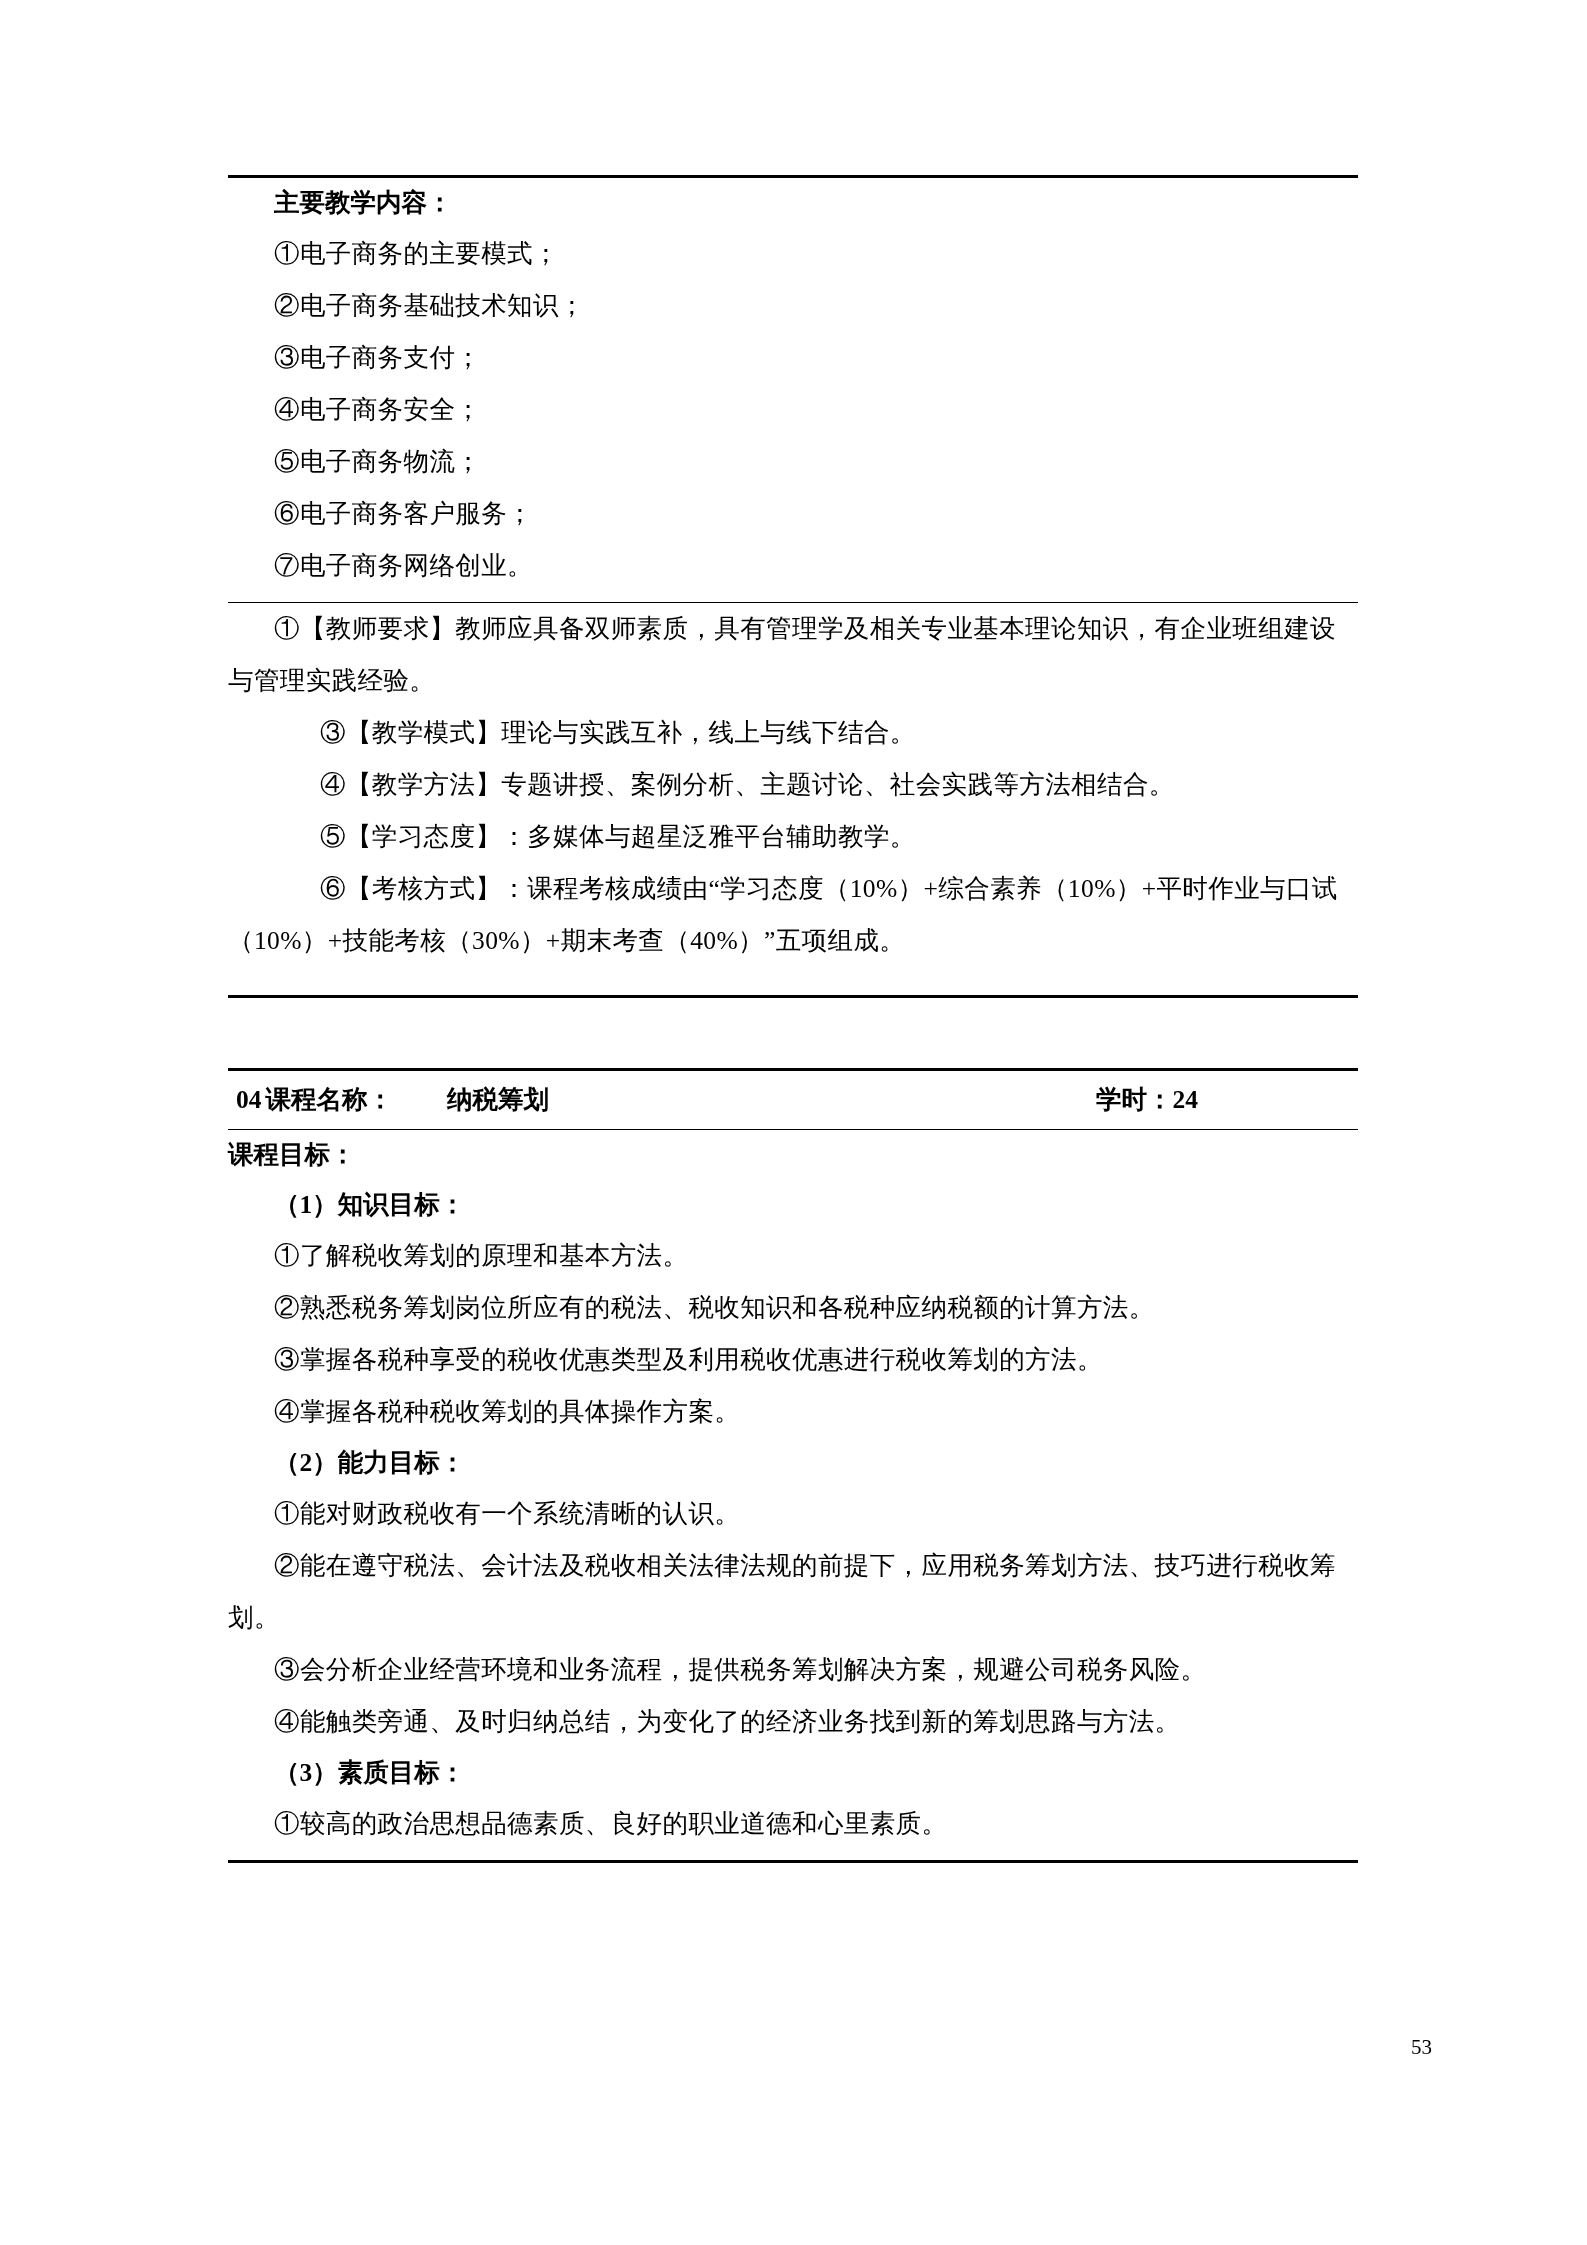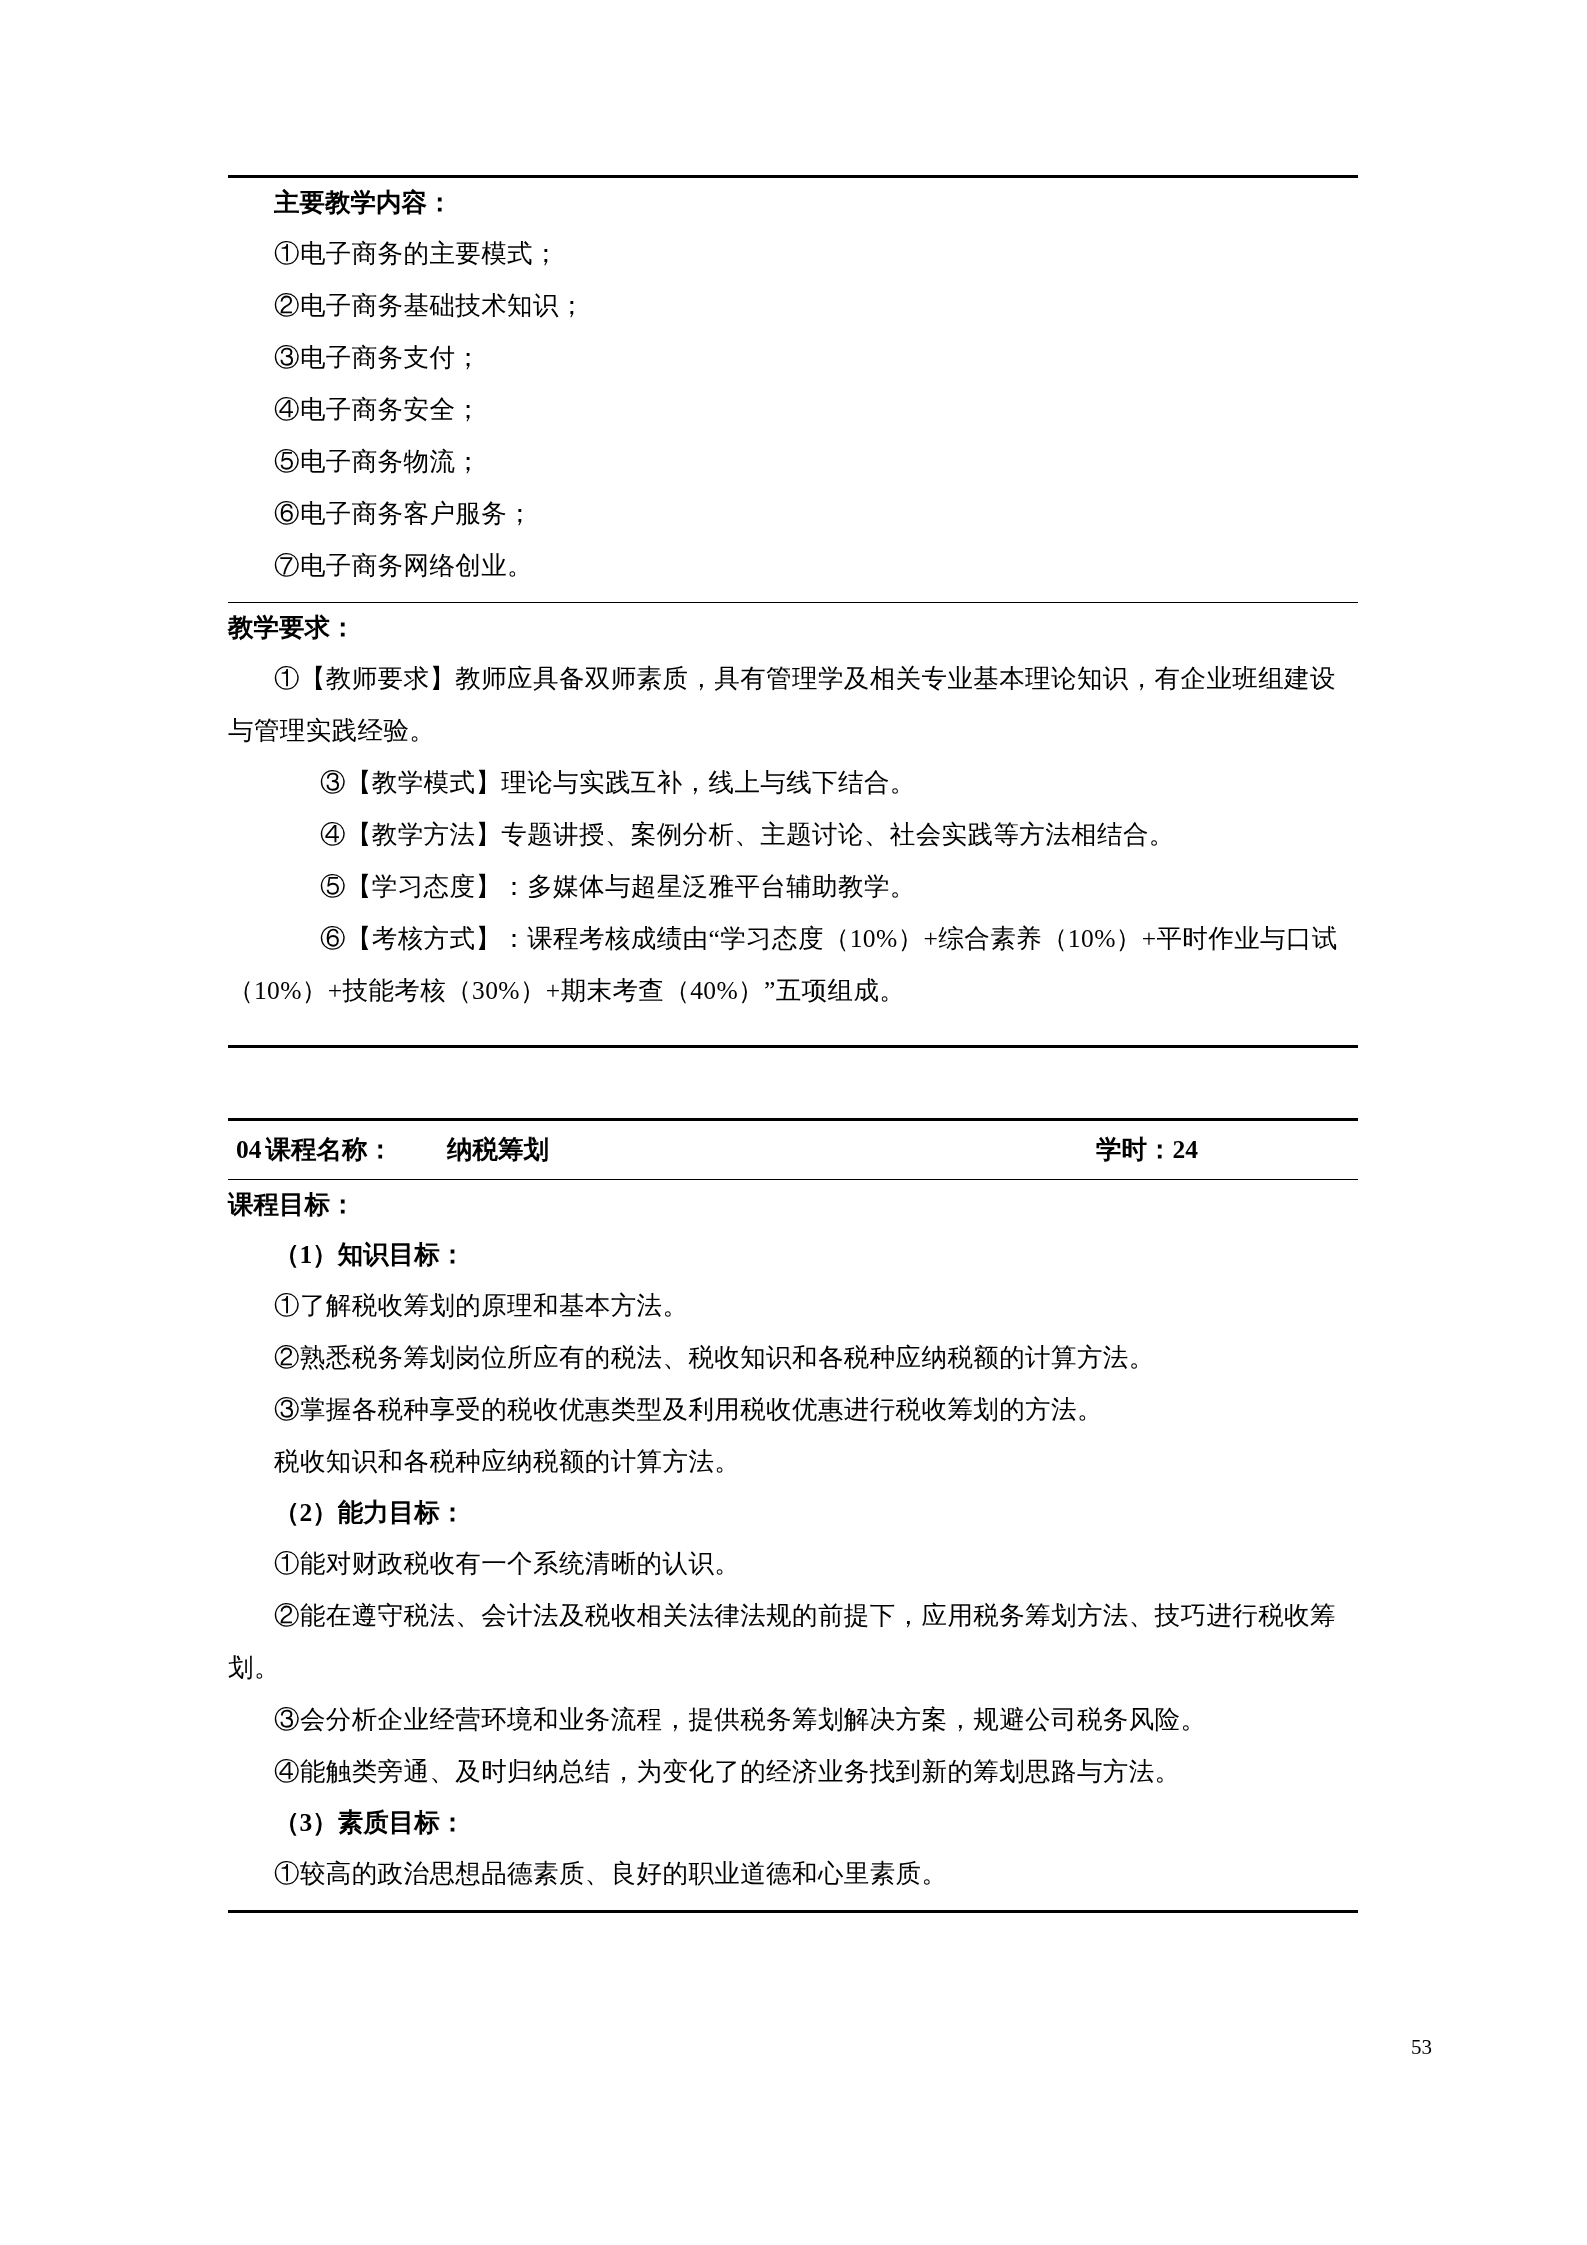--- a/index.html
+++ b/index.html
@@ -117,21 +117,20 @@
     <div class="blk indent1 list-line">②电子商务基础技术知识；</div>
     <div class="blk indent1 list-line">③电子商务支付；</div>
     <div class="blk indent1 list-line">④电子商务安全；</div>
     <div class="blk indent1 list-line">⑤电子商务物流；</div>
     <div class="blk indent1 list-line">⑥电子商务客户服务；</div>
     <div class="blk indent1 list-line">⑦电子商务网络创业。</div>
 
     <div class="spacer-sm"></div>
     <div class="rule-thin"></div>
 
-    <div class="section-title-flush">教学要求：</div>
     <div class="blk hang">①【教师要求】教师应具备双师素质，具有管理学及相关专业基本理论知识，有企业班组建设与管理实践经验。</div>
     <div class="blk indent2">③【教学模式】理论与实践互补，线上与线下结合。</div>
     <div class="blk indent2">④【教学方法】专题讲授、案例分析、主题讨论、社会实践等方法相结合。</div>
     <div class="blk indent2">⑤【学习态度】：多媒体与超星泛雅平台辅助教学。</div>
     <div class="blk hang" style="text-indent:92px;">⑥【考核方式】：课程考核成绩由“学习态度（10%）+综合素养（10%）+平时作业与口试（10%）+技能考核（30%）+期末考查（40%）”五项组成。</div>
 
     <div class="spacer-md"></div>
     <div class="rule-thick"></div>
 
     <div class="spacer-lg"></div>
@@ -144,21 +143,21 @@
       <span class="hours">学时：24</span>
     </div>
     <div class="rule-thin"></div>
 
     <div class="section-title-flush">课程目标：</div>
 
     <div class="section-title">（1）知识目标：</div>
     <div class="blk indent1">①了解税收筹划的原理和基本方法。</div>
     <div class="blk indent1">②熟悉税务筹划岗位所应有的税法、税收知识和各税种应纳税额的计算方法。</div>
     <div class="blk indent1">③掌握各税种享受的税收优惠类型及利用税收优惠进行税收筹划的方法。</div>
-    <div class="blk indent1">税收知识和各税种应纳税额的计算方法。</div>
+    <div class="blk indent1">④掌握各税种税收筹划的具体操作方案。</div>
 
     <div class="section-title">（2）能力目标：</div>
     <div class="blk indent1">①能对财政税收有一个系统清晰的认识。</div>
     <div class="blk hang" style="text-indent:46px;">②能在遵守税法、会计法及税收相关法律法规的前提下，应用税务筹划方法、技巧进行税收筹划。</div>
     <div class="blk indent1">③会分析企业经营环境和业务流程，提供税务筹划解决方案，规避公司税务风险。</div>
     <div class="blk indent1">④能触类旁通、及时归纳总结，为变化了的经济业务找到新的筹划思路与方法。</div>
 
     <div class="section-title">（3）素质目标：</div>
     <div class="blk indent1">①较高的政治思想品德素质、良好的职业道德和心里素质。</div>
 

